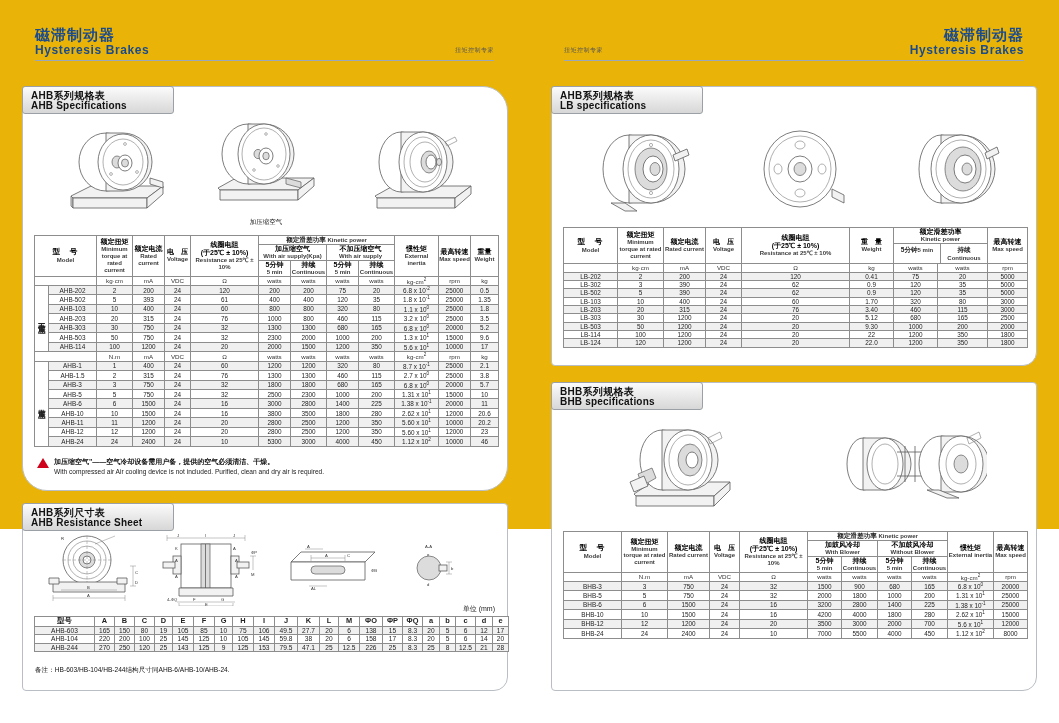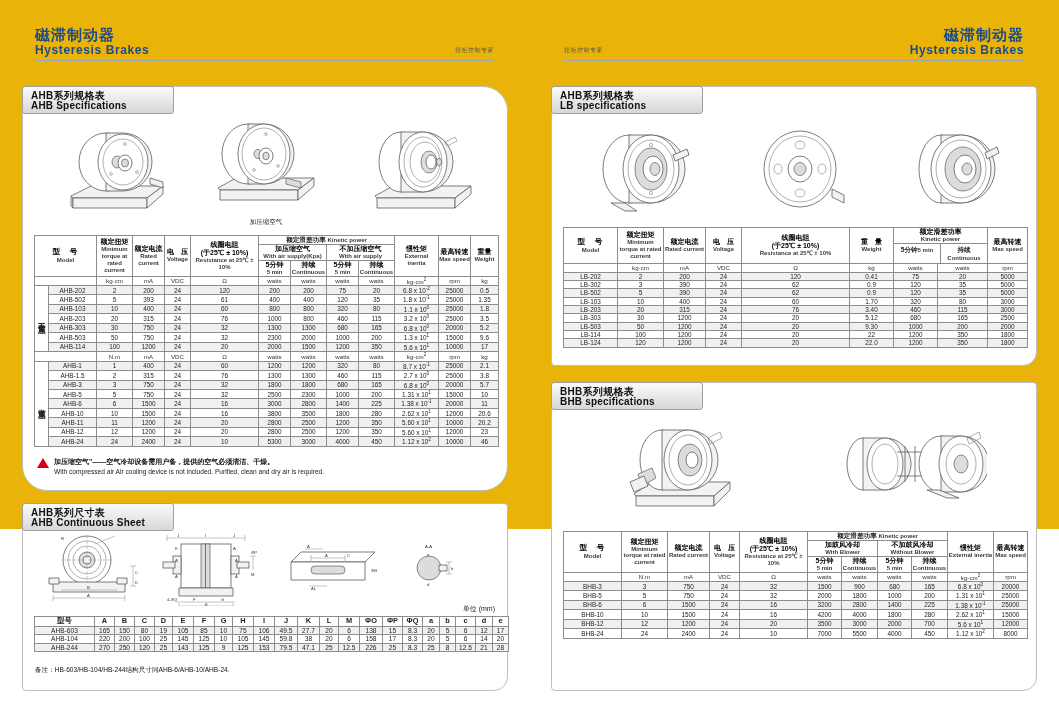--- a/index.html
+++ b/index.html
@@ -558,21 +558,21 @@
         <div>
           <div class="l1">加压缩空气"——空气冷却设备需用户备，提供的空气必须清洁、干燥。</div>
           <div class="l2">With compressed air  Air cooling device is not included. Purified, clean and dry air is required.</div>
         </div>
       </div>
     </div>
 
     <div class="panel" style="position:absolute; left:22px; top:503px; width:486px; height:188px;">
       <div class="panel-title" style="width:152px;">
         <div class="t-zh">AHB系列尺寸表</div>
-        <div class="t-en">AHB Continuous Sheet</div>
+        <div class="t-en">AHB Resistance Sheet</div>
       </div>
 
       <div style="position:absolute; left:8px; top:28px; width:470px; height:72px;">
         <svg width="470" height="74" viewBox="0 0 470 74">
 
           <g transform="translate(8,2)">
             <circle class="fillw" cx="48" cy="26" r="24"></circle>
             <circle class="ln2" cx="48" cy="26" r="19"></circle>
             <circle class="ln2" cx="48" cy="26" r="14"></circle>
             <circle class="fillgd" cx="48" cy="26" r="8"></circle>

